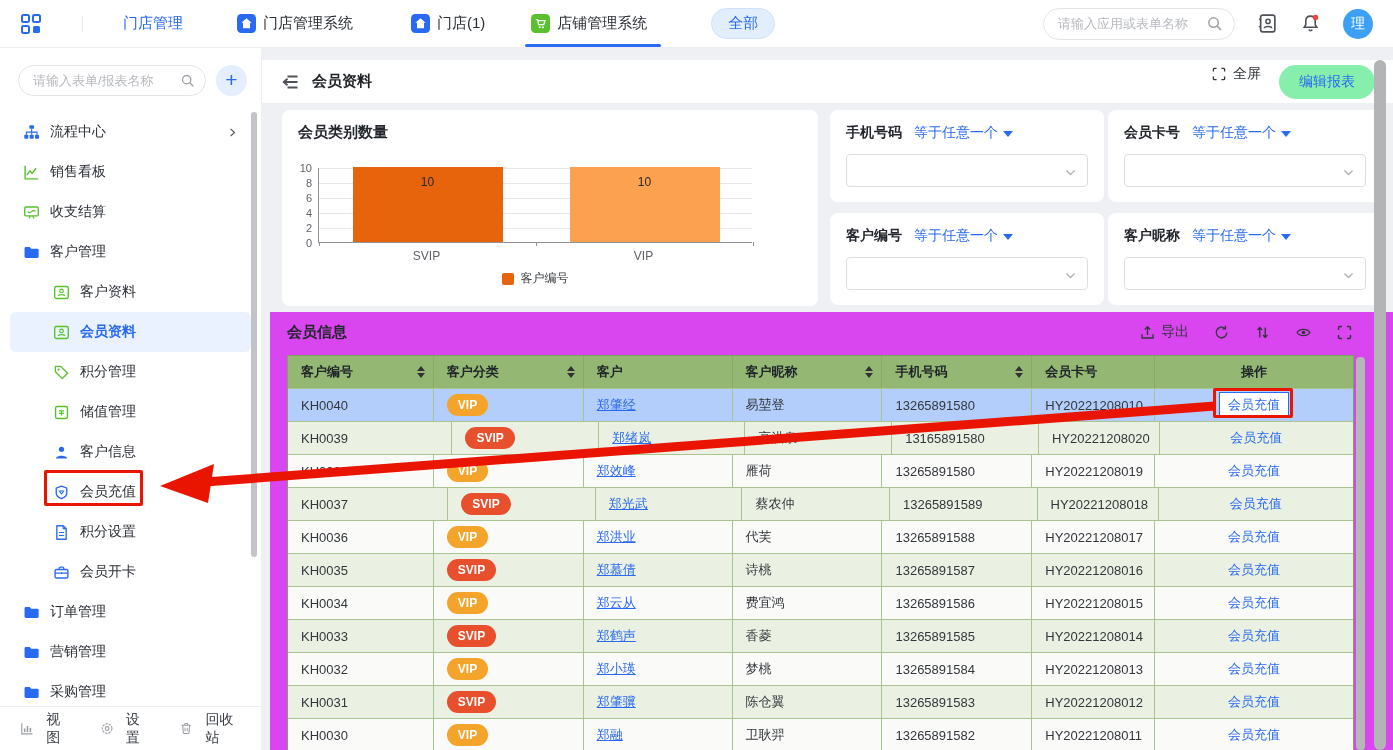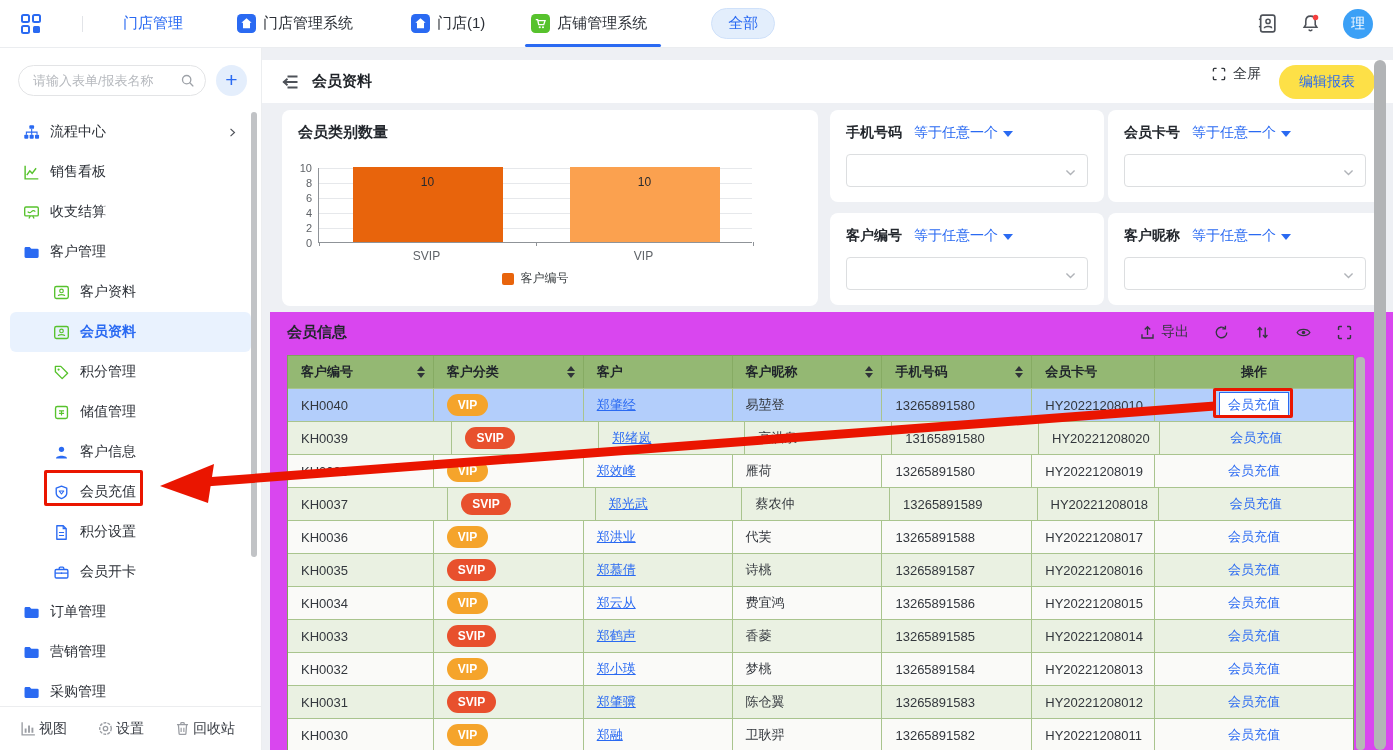--- a/index.html
+++ b/index.html
@@ -49,32 +49,32 @@
   .menu-item { height:40px; display:flex; align-items:center; margin:0 10px;
     padding-left:13px; font-size:14px; color:#2b2f36; cursor:pointer; border-radius:6px; }
   .menu-item.sub { padding-left:43px; }
   .menu-item.selected { background:#e9f2fe; color:#2a6af2; font-weight:bold; }
   .mi-icon { width:17px; height:17px; margin-right:10px; display:inline-flex; flex:none; }
   .mi-chevron { margin-left:auto; margin-right:12px; display:inline-flex; width:13px; height:13px; }
   .sb-thumb { position:absolute; right:4px; top:64px; width:6px; height:445px;
     background:#c1c3c6; border-radius:3px; }
   .sb-footer { height:44px; border-top:1px solid #ecedef; display:flex; align-items:center;
     padding:0 20px; gap:30px; background:#fff; z-index:2; }
-  .sbf-item { display:flex; align-items:center; gap:2px; font-size:14px; color:#3a3e45; cursor:pointer; }
+  .sbf-item { display:flex; align-items:center; gap:12px; font-size:14px; color:#3a3e45; cursor:pointer; }
   .sbf-ic { width:17px; height:17px; display:inline-flex; }
   
   .main { position:absolute; left:262px; top:48px; right:0; bottom:0; background:#eef0f4; overflow:hidden; }
   .main-header { position:absolute; top:12px; left:0; right:0; height:43px; background:#fff;
     display:flex; align-items:center; padding:0 18px; }
   .mh-collapse { width:20px; height:20px; display:inline-flex; margin-right:12px; cursor:pointer; }
   .mh-title { font-size:15px; font-weight:bold; color:#1e2227; }
   .mh-right { margin-left:auto; display:flex; align-items:flex-start; gap:18px; }
   .fs-group { display:flex; align-items:center; gap:6px; font-size:14px; color:#33373d; cursor:pointer; }
   .fs-ic { width:16px; height:16px; display:inline-flex; }
-  .edit-report { background:#fde047; color:#2a6af2; border:none; border-radius:17px;
+  .edit-report { background:#86efac; color:#2a6af2; border:none; border-radius:17px;
     padding:8px 20px; font-size:14px; cursor:pointer;
     font-family:"Liberation Sans","DejaVu Sans",sans-serif; }
   
   .chart-card { position:absolute; left:20px; top:62px; width:536px; height:196px;
     background:#fff; border-radius:8px; }
   .chart-title { position:absolute; left:16px; top:13px; font-size:15px; font-weight:bold; color:#23272d; }
   .plot { position:absolute; left:36px; top:58px; width:434px; height:75px;
     border-left:1px solid #8f9398; border-bottom:1px solid #8f9398; }
   .gridline { position:absolute; left:0; right:0; height:1px; background:#e6e8eb; }
   .ytick { position:absolute; width:26px; text-align:right; font-size:11px; color:#5f6368; }
@@ -179,20 +179,27 @@
               <circle cx="9.2" cy="13.9" r="1.1" fill="#fff"></circle>
               <circle cx="12.6" cy="13.9" r="1.1" fill="#fff"></circle>
             </svg>
           </span>
           <span>店铺管理系统</span>
         </span>
       </span>
     <span class="all-pill">全部</span>
   </div>
   <div class="tb-right">
+    <span class="search-wrap">
+      <input type="text" placeholder="请输入应用或表单名称" style="">
+      <span class="search-ic"><svg viewBox="0 0 18 18" width="100%" height="100%" fill="none">
+            <circle cx="8" cy="8" r="5" stroke="#9ea2a8" stroke-width="1.6"></circle>
+            <line x1="11.8" y1="11.8" x2="15.5" y2="15.5" stroke="#9ea2a8" stroke-width="1.6" stroke-linecap="round"></line>
+          </svg></span>
+    </span>
     <span class="tb-ic" id="ic-contacts">
         <svg viewBox="0 0 20 20" width="100%" height="100%" fill="none">
           <rect x="3.5" y="2" width="13.5" height="16" rx="2" stroke="#4e5259" stroke-width="1.6"></rect>
           <circle cx="10.5" cy="8" r="2" stroke="#4e5259" stroke-width="1.4"></circle>
           <path d="M7 14.5c0-2.3 7-2.3 7 0" stroke="#4e5259" stroke-width="1.4"></path>
           <line x1="1.8" y1="6" x2="3.5" y2="6" stroke="#4e5259" stroke-width="1.4"></line>
           <line x1="1.8" y1="13" x2="3.5" y2="13" stroke="#4e5259" stroke-width="1.4"></line>
         </svg>
       </span>
     <span class="tb-ic" id="ic-bell">

